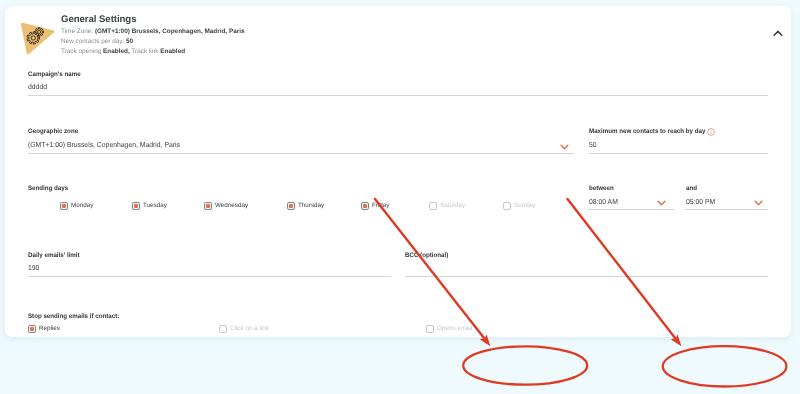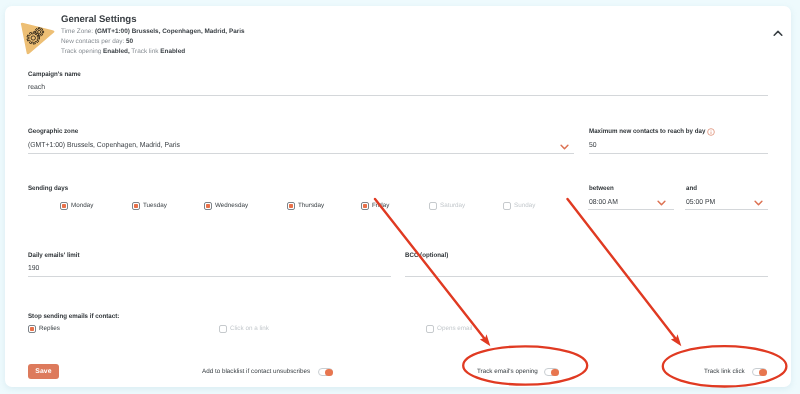--- a/index.html
+++ b/index.html
@@ -1,18 +1,18 @@
 <!DOCTYPE html>
 <html><head>
 <meta charset="utf-8">
 <style>
   html,body{margin:0;padding:0;}
   *{-webkit-font-smoothing:antialiased;text-rendering:geometricPrecision;}
   body{width:800px;height:394px;background:#eefafd;font-family:"Liberation Sans",sans-serif;overflow:hidden;position:relative;}
-  .card{position:absolute;left:5px;top:6px;width:786px;height:381px;background:#fff;border-radius:7px;overflow:hidden;box-shadow:0 2px 6px rgba(120,170,185,0.16);}
+  .card{position:absolute;left:5px;top:6px;width:786px;height:331px;background:#fff;border-radius:7px;overflow:hidden;box-shadow:0 2px 6px rgba(120,170,185,0.16);}
   .inner{position:absolute;left:-5px;top:-6px;width:800px;height:394px;}
 
   
   .hdr-icon{position:absolute;left:16px;top:15px;width:46px;height:46px;}
   .hdr-title{position:absolute;left:61px;top:14px;font-size:9.6px;font-weight:bold;color:#3b4045;letter-spacing:-0.05px;line-height:11px;}
   .hdr-sub{position:absolute;left:61px;font-size:6.4px;color:#878d93;letter-spacing:0px;line-height:8px;white-space:nowrap;}
   .hdr-sub b{color:#3d4348;font-weight:bold;}
   .collapse{position:absolute;left:773px;top:30px;}
 
   
@@ -67,21 +67,21 @@
     <span>Track opening</span>
     <b>Enabled,</b>
     <span>Track link</span>
     <b>Enabled</b>
   </div>
   <svg class="collapse" width="10" height="7" viewBox="0 0 10 7">
         <path d="M1.2 5.2 L5 1.4 L8.8 5.2" fill="none" stroke="#3a4045" stroke-width="1.55" stroke-linecap="round" stroke-linejoin="round"></path>
       </svg>
 
   <div class="label" style="left:28px;top:70.5px">Campaign's name</div>
-  <div class="value" style="left:28px;top:82px">reach</div>
+  <div class="value" style="left:28px;top:82px">ddddd</div>
   <div class="underline" style="left:28px;top:95px;width:740px"></div>
 
   <div class="label" style="left:28px;top:128px">Geographic zone</div>
   <div class="value" style="left:28px;top:140px">(GMT+1:00) Brussels, Copenhagen, Madrid, Paris</div>
   <div class="underline" style="left:28px;top:153px;width:546px"></div>
   <svg class="chev" style="left:560px;top:144px" width="9" height="6" viewBox="0 0 9 6">
         <path d="M1.1 1.2 L4.5 4.7 L7.9 1.2" fill="none" stroke="#dd7354" stroke-width="1.5" stroke-linecap="round" stroke-linejoin="round"></path>
       </svg>
 
   <div class="label" style="left:589px;top:128px">Maximum new contacts to reach by day</div>

